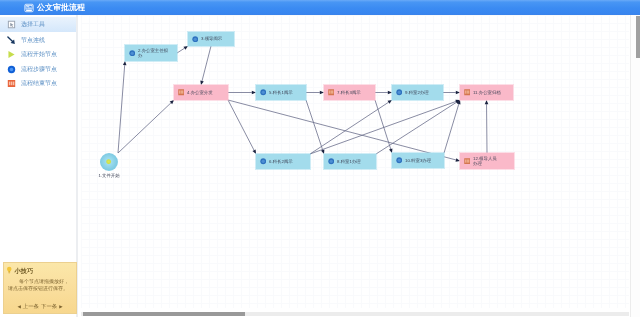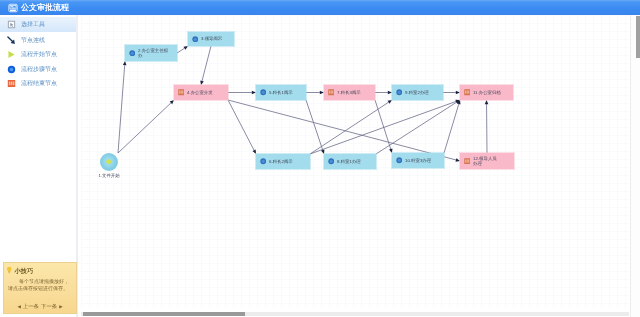--- a/index.html
+++ b/index.html
@@ -4,21 +4,21 @@
 <style>
   * { box-sizing: border-box; }
   html, body { margin:0; padding:0; }
   body { width:640px; height:317px; overflow:hidden;
          font-family:"Liberation Sans", sans-serif; background:#ffffff; }
   #app { position:relative; width:640px; height:317px; overflow:hidden; background:#ffffff; }
 
   
   .titlebar { position:absolute; left:0; top:0; width:640px; height:15px;
               background:linear-gradient(to bottom,#6aaaf7 0%,#4896f4 14%,#3b8bf2 55%,#3885ef 92%,#3b82e8 100%);
-              display:flex; align-items:center; padding-left:8px; }
+              display:flex; align-items:center; padding-left:24px; }
   .titlebar .tb-icon { width:10px; height:10px; margin-right:3px; flex:none; }
   .titlebar .tb-title { color:#ffffff; font-size:8px; line-height:10px; font-weight:bold;
                         letter-spacing:0px; white-space:nowrap; }
 
   
   .sidebar { position:absolute; left:0; top:15px; width:80px; height:302px;
              background:#ffffff; }
   .sidebar::after { content:""; position:absolute; right:2px; top:0; width:2px; height:100%;
              background:#eceef1; }
   .tool-item { position:absolute; left:0; width:77px; height:15px;

